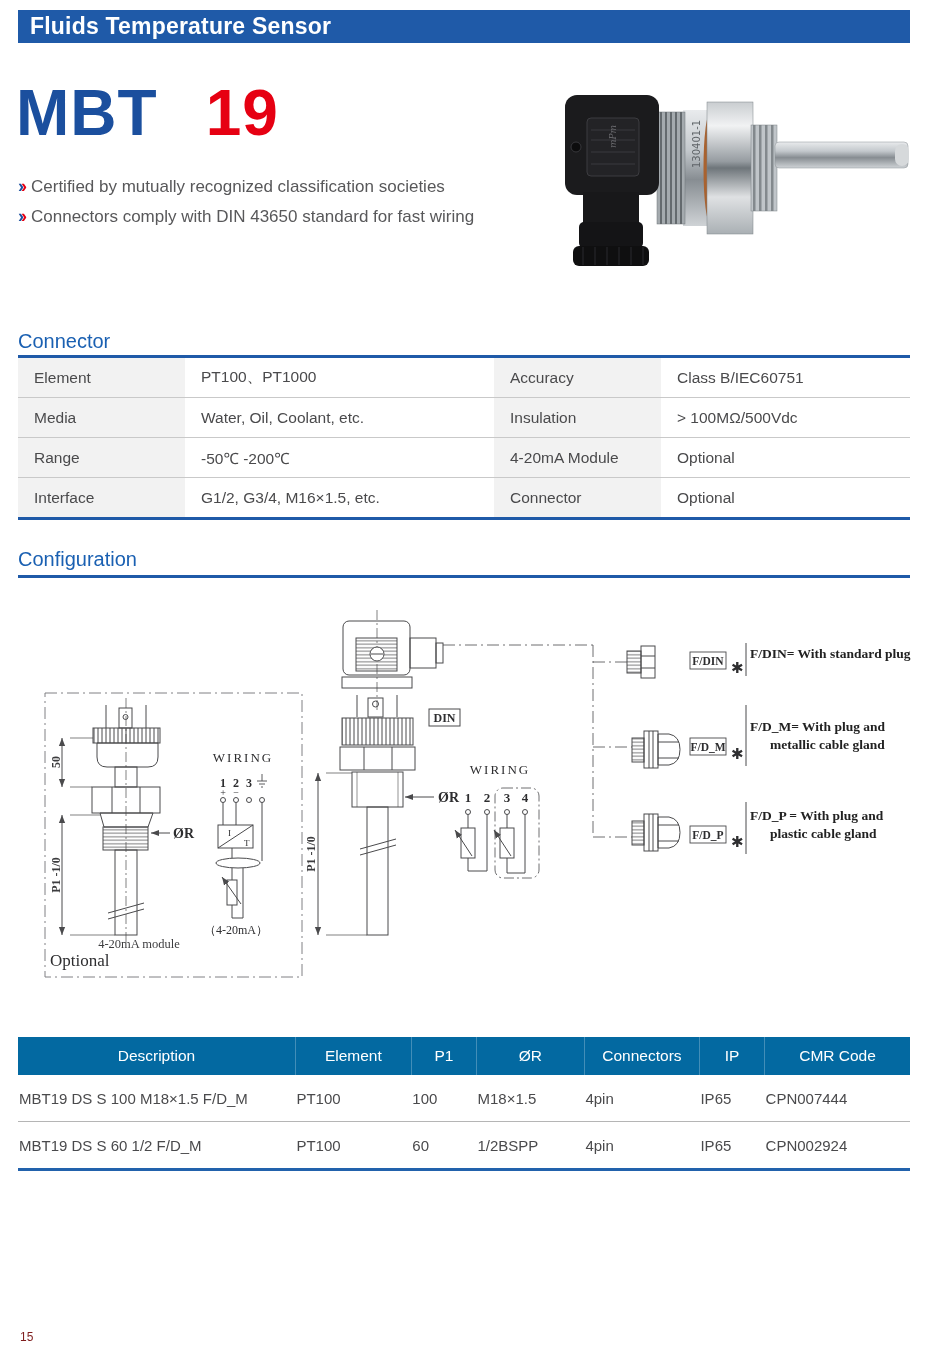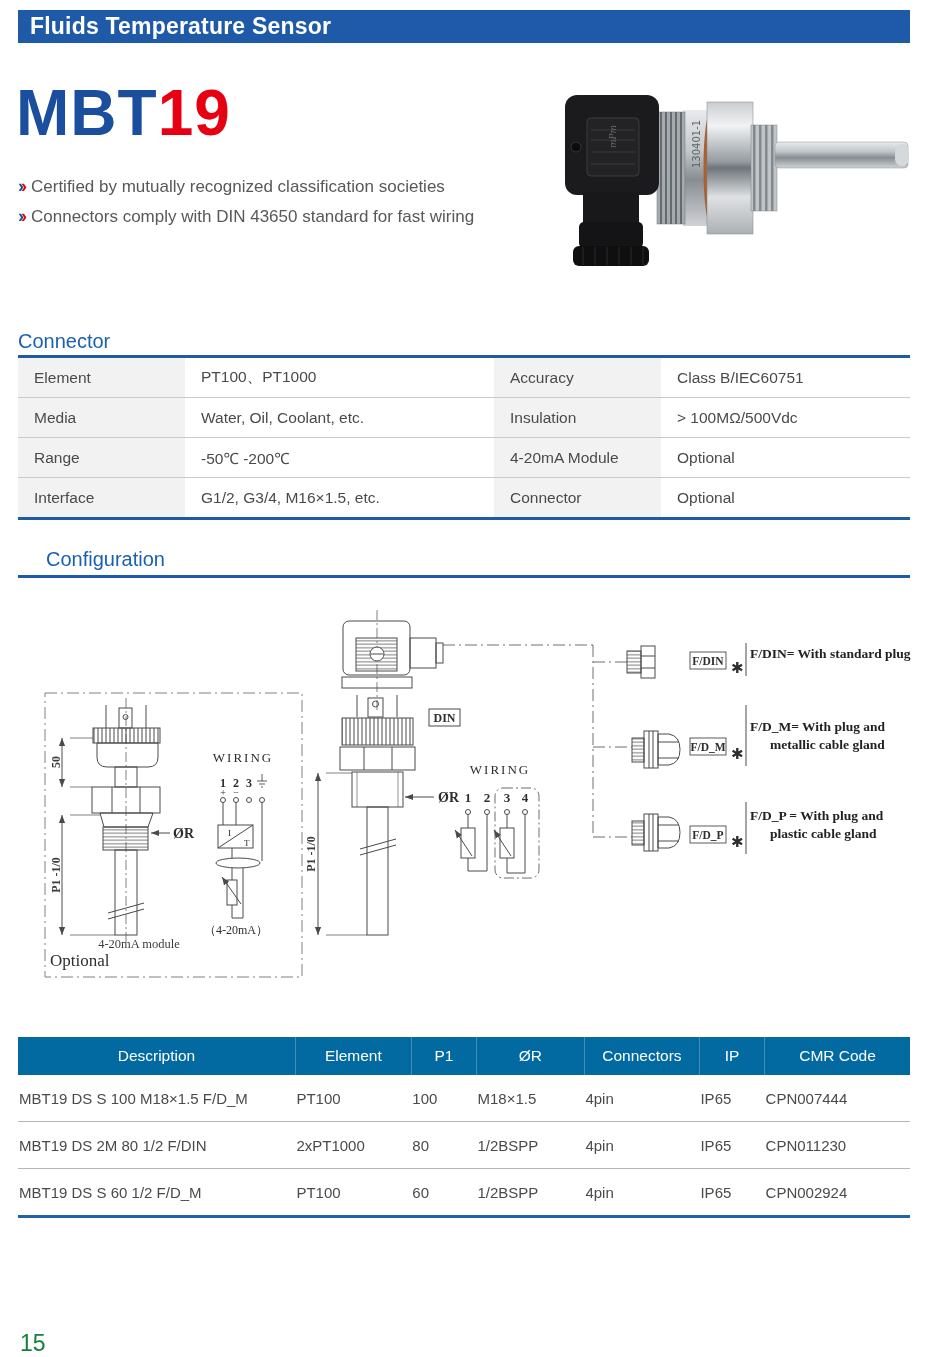--- a/index.html
+++ b/index.html
@@ -5,21 +5,21 @@
   html,body{margin:0;padding:0;background:#fff;}
   .page{position:relative;width:926px;height:1357px;background:#fff;overflow:hidden;
         font-family:"Liberation Sans",sans-serif;color:#4a4a4c;}
   
   .titlebar{position:absolute;left:18px;top:10px;width:892px;height:33px;
             background:#1f5aa8;display:flex;align-items:center;}
   .titlebar span{color:#fff;font-size:23px;font-weight:bold;padding-left:12px;letter-spacing:.2px;}
   
   .model{position:absolute;left:16px;top:76px;font-size:64px;font-weight:bold;letter-spacing:1px;}
   .model .blue{color:#1b4f9e;}
-  .model .red{color:#e60012;}
+  .model .red{color:#e60012;margin-left:48px;}
   
   .features{position:absolute;left:18px;top:176px;}
   .feature{display:flex;align-items:baseline;margin-bottom:9px;font-size:17px;color:#58585a;}
   .chev{font-weight:bold;font-size:18px;letter-spacing:-3px;margin-right:7px;}
   .chev .c1{color:#1b4f9e;}
   .chev .c2{color:#e60012;}
   
   .sechead{position:absolute;left:18px;font-size:20px;color:#1a60b2;}
   .secline{position:absolute;left:18px;width:892px;height:3px;background:#1f5aa8;}
   
@@ -31,21 +31,21 @@
   .ptable td.val1{width:292px;background:#fff;}
   .ptable td.val2{background:#fff;}
   
   .otable{position:absolute;left:18px;top:1037px;width:892px;border-collapse:collapse;
           border-bottom:3px solid #2262ac;font-size:15px;color:#4a4a4c;table-layout:fixed;}
   .otable th{background:#0369a1;color:#fff;font-weight:normal;height:36px;font-size:15.5px;
              border-right:1px solid rgba(255,255,255,.25);}
   .otable th:last-child{border-right:none;}
   .otable td{height:44px;text-align:left;border-top:1px solid #b5b5b5;}
   .otable tr.r1 td{border-top:none;}
-  .pageno{position:absolute;left:20px;top:1330px;font-size:23px;color:#15803d;}
+  .pageno{position:absolute;left:20px;top:1330px;font-size:12px;color:#7f1d1d;}
   svg text{user-select:none;}
 </style>
 </head>
 <body>
 
 <div class="page">
 
   <div class="titlebar">
     <span>Fluids Temperature Sensor</span>
   </div>
@@ -149,21 +149,21 @@
     </tr>
     <tr>
       <td class="lab">Interface</td>
       <td class="val1">G1/2, G3/4, M16×1.5, etc.</td>
       <td class="lab">Connector</td>
       <td class="val2">Optional</td>
     </tr>
   </tbody>
     </table>
 
-  <div class="sechead" style="top:548px;margin-left:28px;">Configuration</div>
+  <div class="sechead" style="top:548px;">Configuration</div>
   <div class="secline" style="top:575px;"></div>
 
   <svg style="position:absolute;left:0;top:590px;" width="926" height="440" viewBox="0 0 926 440" font-family="Liberation Serif, DejaVu Serif, serif" fill="none" stroke="#4a4a4c" stroke-width="1">
     <defs>
       <marker id="arr" viewBox="0 0 10 10" refX="9" refY="5" markerWidth="9" markerHeight="9" orient="auto-start-reverse">
         <path d="M0,1.5 L9,5 L0,8.5 z" fill="#4a4a4c" stroke="none"></path>
       </marker>
       <pattern id="knurl" width="4" height="12" patternUnits="userSpaceOnUse">
         <line x1="2" y1="0" x2="2" y2="12" stroke="#4a4a4c" stroke-width="1"></line>
       </pattern>
@@ -399,29 +399,20 @@
     <tr class="r1">
       <td>MBT19 DS S 100 M18×1.5 F/D_M</td>
       <td>PT100</td>
       <td>100</td>
       <td>M18×1.5</td>
       <td>4pin</td>
       <td>IP65</td>
       <td>CPN007444</td>
     </tr>
     <tr>
-      <td>MBT19 DS 2M 80 1/2 F/DIN</td>
-      <td>2xPT1000</td>
-      <td>80</td>
-      <td>1/2BSPP</td>
-      <td>4pin</td>
-      <td>IP65</td>
-      <td>CPN011230</td>
-    </tr>
-    <tr>
       <td>MBT19 DS S 60 1/2 F/D_M</td>
       <td>PT100</td>
       <td>60</td>
       <td>1/2BSPP</td>
       <td>4pin</td>
       <td>IP65</td>
       <td>CPN002924</td>
     </tr>
   </tbody>
     </table>

